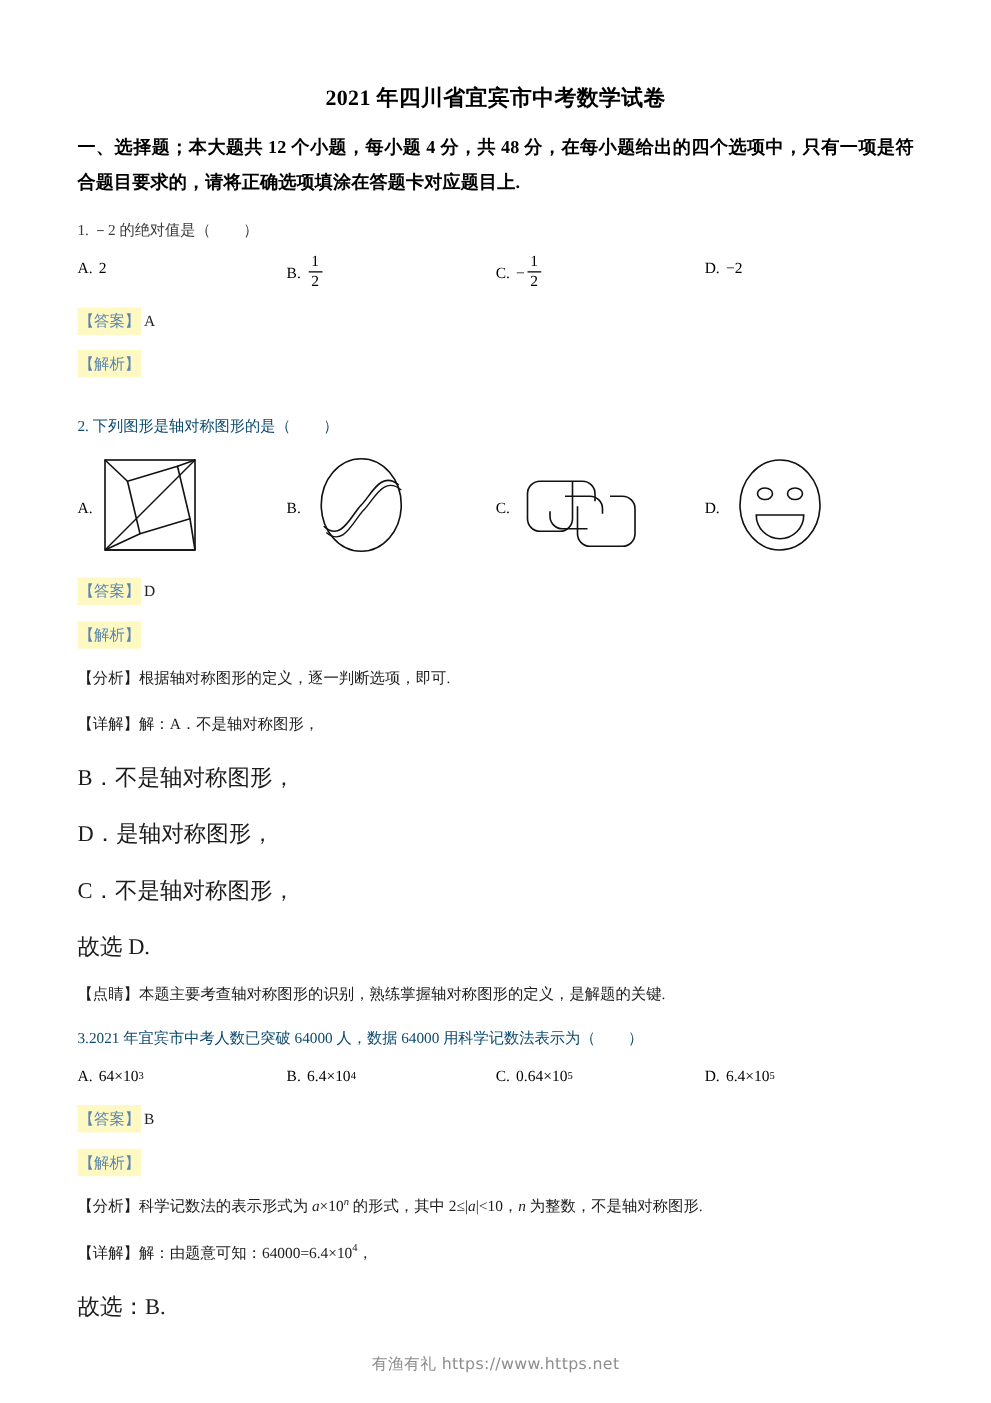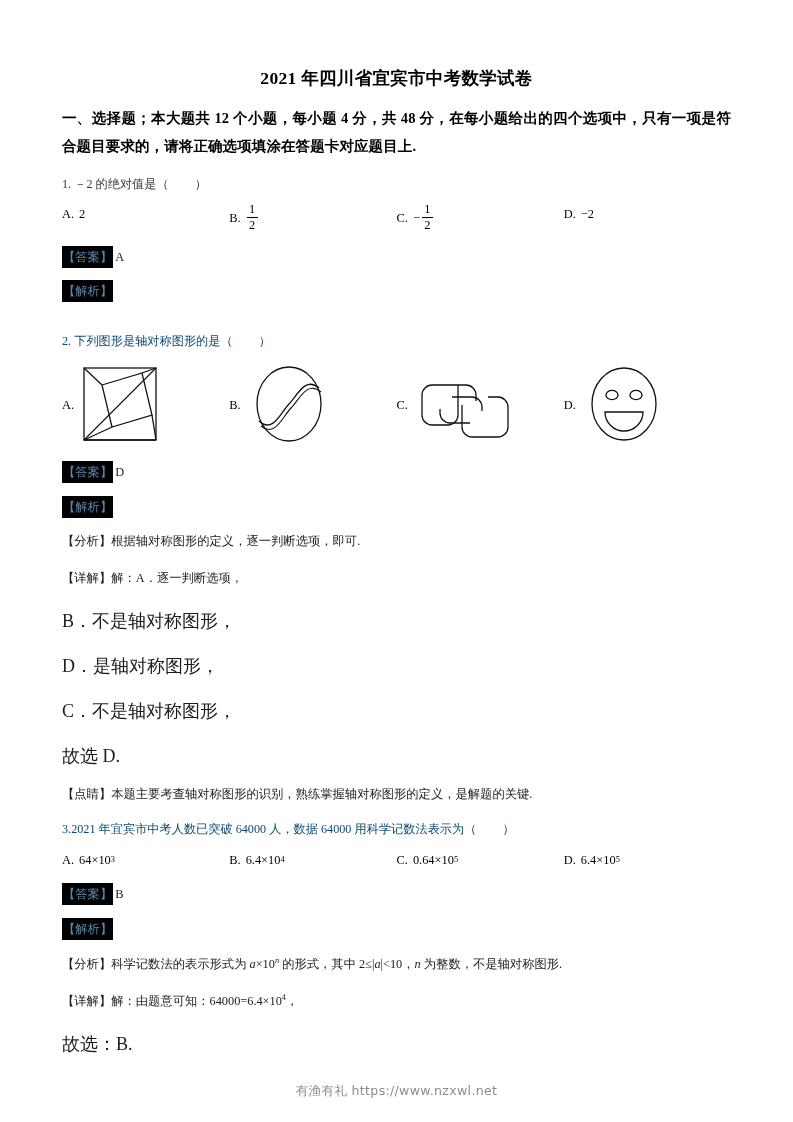--- a/index.html
+++ b/index.html
@@ -107,21 +107,21 @@
     vertical-align: super;
     line-height: 0;
   }
   .ans-line {
     font-size: 12.3px;
     margin-top: 15px;
     line-height: 1.6;
   }
   .tag-blue {
     color: #5b86ad;
-    background: #000000;
+    background: #fef9c3;
     padding: 4px 1px;
   }
   .ans-val {
     color: #222;
     margin-left: 2px;
     font-size: 12.4px;
   }
   .explain {
     font-size: 12.3px;
     line-height: 1.95;
@@ -293,21 +293,21 @@
 
   <div class="ans-line">
     <span class="tag-blue">【解析】</span>
   </div>
 
   <div class="explain">
     <span class="explain-tag">【分析】</span><span>根据轴对称图形的定义，逐一判断选项，即可.</span>
   </div>
 
   <div class="explain">
-    <span class="explain-tag">【详解】</span><span>解：A．逐一判断选项，</span>
+    <span class="explain-tag">【详解】</span><span>解：A．不是轴对称图形，</span>
   </div>
 
   <div class="sub-line">B．不是轴对称图形，</div>
   <div class="sub-line">D．是轴对称图形，</div>
   <div class="sub-line">C．不是轴对称图形，</div>
   <div class="sub-line">故选 D.</div>
 
   <div class="explain">
     <span class="explain-tag">【点睛】</span><span>本题主要考查轴对称图形的识别，熟练掌握轴对称图形的定义，是解题的关键.</span>
   </div>
@@ -358,15 +358,15 @@
   <div class="explain">
     <span class="explain-tag">【分析】</span><span>科学记数法的表示形式为 </span><span class="math-i">a</span><span>×10</span><sup class="exp math-i">n</sup><span> 的形式，其中 2≤|</span><span class="math-i">a</span><span>|&lt;10，</span><span class="math-i">n</span><span> 为整数，不是轴对称图形.</span>
   </div>
 
   <div class="explain">
     <span class="explain-tag">【详解】</span><span>解：由题意可知：64000=6.4×10</span><sup class="exp">4</sup><span>，</span>
   </div>
 
   <div class="sub-line">故选：B.</div>
 
-  <div class="footer">有渔有礼 https://www.nzxwl.net</div>
+  <div class="footer">有渔有礼 https://www.https.net</div>
 
 </div>
 
 </body></html>

